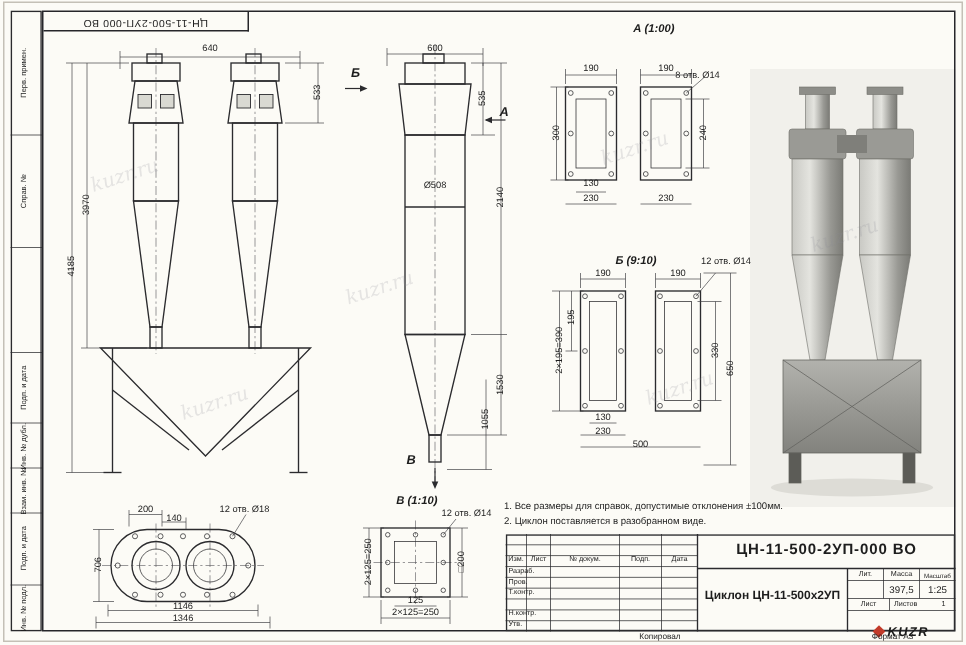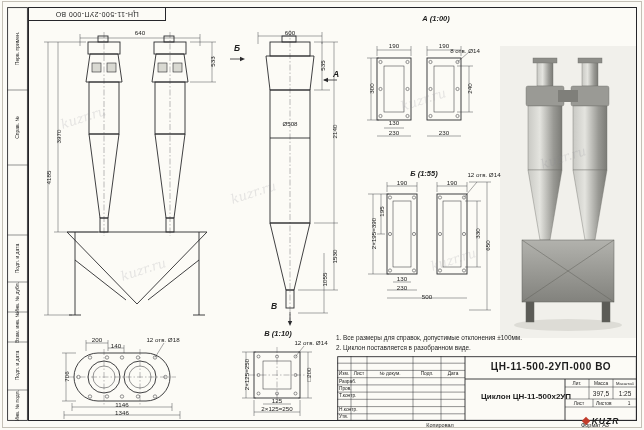--- a/index.html
+++ b/index.html
@@ -357,21 +357,21 @@
   <span class="vtitle" style="left:404px;top:15px;width:64px;">А (1:00)</span>
   <span class="dim" style="left:382px;top:42px;width:24px;">190</span>
   <span class="dim" style="left:432px;top:42px;width:24px;">190</span>
   <span class="dim" style="left:436px;top:47px;width:58px;">8 отв. Ø14</span>
   <span class="dimv" style="left:356px;top:85px;width:30px;">300</span>
   <span class="dimv" style="left:454px;top:85px;width:30px;">240</span>
   <span class="dim" style="left:382px;top:119px;width:24px;">130</span>
   <span class="dim" style="left:382px;top:129px;width:24px;">230</span>
   <span class="dim" style="left:432px;top:129px;width:24px;">230</span>
 
-  <span class="vtitle" style="left:396px;top:170px;width:56px;">Б (1:55)</span>
+  <span class="vtitle" style="left:396px;top:170px;width:56px;">Б (9:10)</span>
   <span class="dim" style="left:390px;top:179px;width:24px;">190</span>
   <span class="dim" style="left:440px;top:179px;width:24px;">190</span>
   <span class="dim" style="left:454px;top:171px;width:60px;">12 отв. Ø14</span>
   <span class="dimv" style="left:351px;top:230px;width:44px;">2×195=390</span>
   <span class="dimv" style="left:366px;top:208px;width:30px;">195</span>
   <span class="dimv" style="left:462px;top:230px;width:30px;">330</span>
   <span class="dimv" style="left:472px;top:242px;width:30px;">650</span>
   <span class="dim" style="left:390px;top:275px;width:24px;">130</span>
   <span class="dim" style="left:388px;top:284px;width:28px;">230</span>
   <span class="dim" style="left:413px;top:293px;width:28px;">500</span>
@@ -421,21 +421,21 @@
   <span class="tb tbc" style="left:351px;top:370px;width:16px;">Лист</span>
   <span class="tb tbc" style="left:367px;top:370px;width:46px;">№ докум.</span>
   <span class="tb tbc" style="left:413px;top:370px;width:28px;">Подп.</span>
   <span class="tb tbc" style="left:441px;top:370px;width:24px;">Дата</span>
   <span class="tb" style="left:339px;top:378px;">Разраб.</span>
   <span class="tb" style="left:339px;top:385px;">Пров.</span>
   <span class="tb" style="left:339px;top:392px;">Т.контр.</span>
   <span class="tb" style="left:339px;top:406px;">Н.контр.</span>
   <span class="tb" style="left:339px;top:413px;">Утв.</span>
   <span class="tb-doc" style="left:468px;top:361px;width:166px;">ЦН-11-500-2УП-000 ВО</span>
-  <span class="tb-title" style="left:478px;top:392px;width:96px;">Циклон ЦН-11-500х2УП</span>
+  <span class="tb-title" style="left:467px;top:392px;width:96px;">Циклон ЦН-11-500х2УП</span>
   <span class="tb tbc" style="left:565px;top:380px;width:24px;">Лит.</span>
   <span class="tb tbc" style="left:589px;top:380px;width:24px;">Масса</span>
   <span class="tb tbc" style="left:613px;top:380px;width:24px;font-size:4.2px;">Масштаб</span>
   <span class="tb-val" style="left:589px;top:390px;width:24px;">397,5</span>
   <span class="tb-val" style="left:613px;top:390px;width:24px;">1:25</span>
   <span class="tb tbc" style="left:565px;top:400px;width:28px;">Лист</span>
   <span class="tb" style="left:596px;top:400px;width:30px;">Листов</span>
   <span class="tb tbc" style="left:624px;top:400px;width:10px;">1</span>
   <div class="logo-cell">
     <span class="logo-mark"></span>

